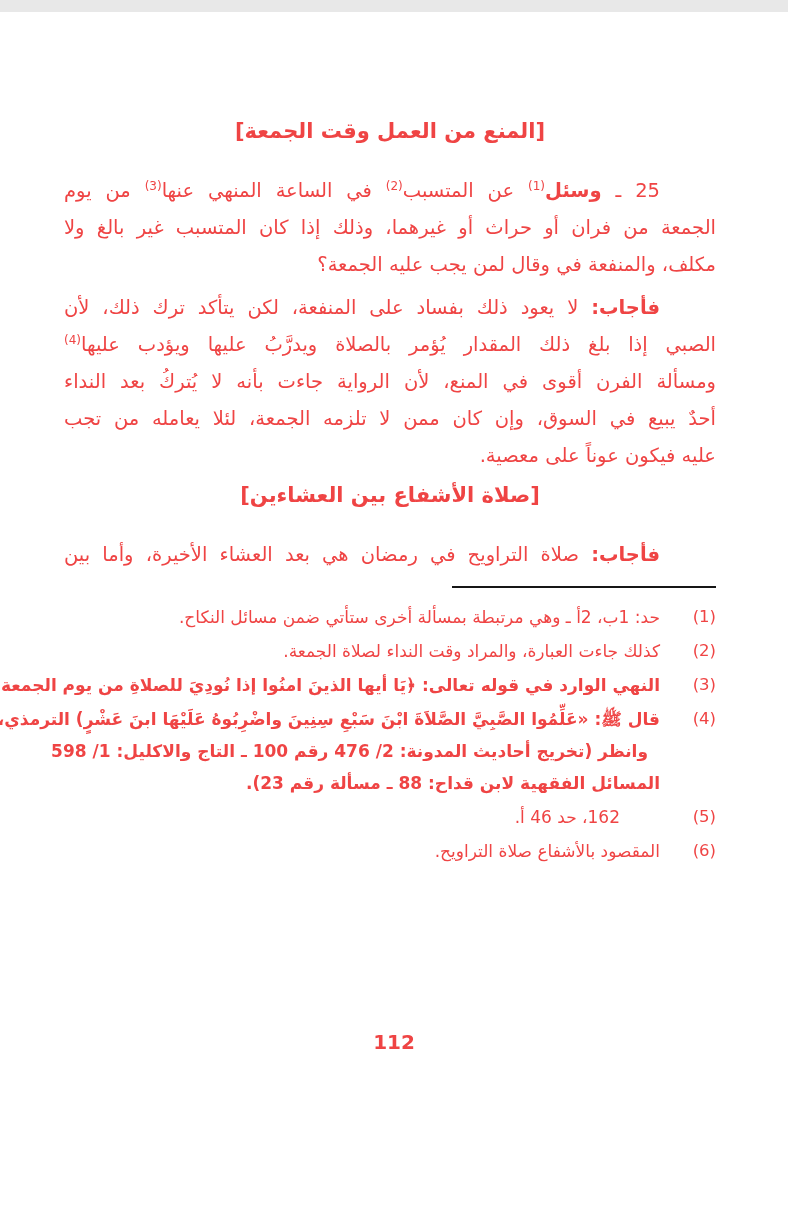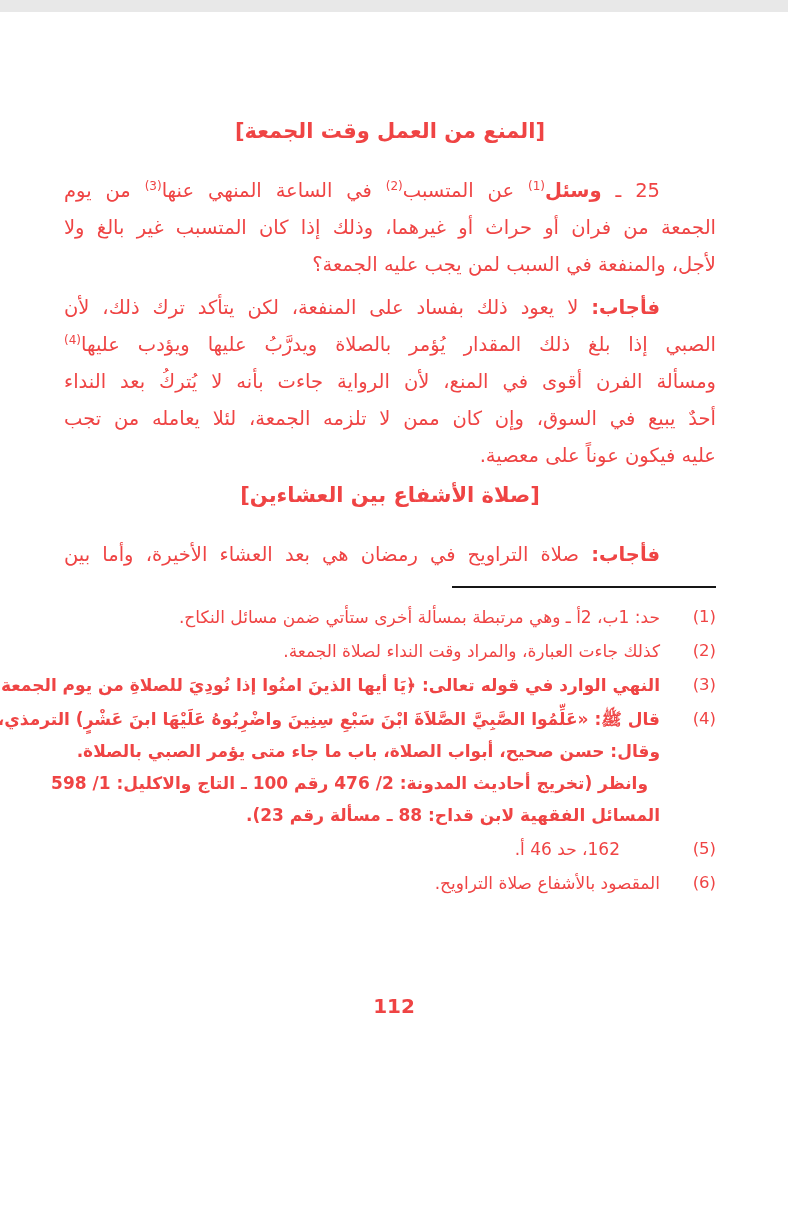--- a/index.html
+++ b/index.html
@@ -63,39 +63,39 @@
   .fn-line {
     font-size:17px;
     line-height:32px;
     white-space:nowrap;
     text-align:justify;
     text-align-last:justify;
   }
   .fn-line.last { text-align-last:right; }
   .page-number {
     position:absolute;
-    top:982px; left:0; right:0;
+    top:1018px; left:0; right:0;
     text-align:center;
     font-weight:bold;
     font-size:20px;
     direction:ltr;
   }
 </style>
 </head>
 <body>
 
 <div class="page">
   <div class="content">
     <div id="doc-body">
         <div class="section">
           <div class="section-heading">[المنع من العمل وقت الجمعة]</div>
           <div class="para">
             <div class="line indent"><span>25 ـ </span><b>وسئل</b><sup class="fnref">(1)</sup><span> عن المتسبب</span><sup class="fnref">(2)</sup><span> في الساعة المنهي عنها</span><sup class="fnref">(3)</sup><span> من يوم</span></div>
             <div class="line"><span>الجمعة من فران أو حراث أو غيرهما، وذلك إذا كان المتسبب غير بالغ ولا</span></div>
-            <div class="line last"><span>لأجل، والمنفعة في السبب لمن يجب عليه الجمعة؟</span></div>
+            <div class="line last"><span>مكلف، والمنفعة في وقال لمن يجب عليه الجمعة؟</span></div>
           </div>
           <div class="para">
             <div class="line indent"><b>فأجاب:</b><span> لا يعود ذلك بفساد على المنفعة، لكن يتأكد ترك ذلك، لأن</span></div>
             <div class="line"><span>الصبي إذا بلغ ذلك المقدار يُؤمر بالصلاة ويدرَّبُ عليها ويؤدب عليها</span><sup class="fnref">(4)</sup></div>
             <div class="line"><span>ومسألة الفرن أقوى في المنع، لأن الرواية جاءت بأنه لا يُتركُ بعد النداء</span></div>
             <div class="line"><span>أحدٌ يبيع في السوق، وإن كان ممن لا تلزمه الجمعة، لئلا يعامله من تجب</span></div>
             <div class="line last"><span>عليه فيكون عوناً على معصية.</span></div>
           </div>
         </div>
         <div class="section">
@@ -129,21 +129,20 @@
             <div class="fn-para bold">
               <div class="fn-line">النهي الوارد في قوله تعالى: ﴿يَا أيها الذينَ امنُوا إذا نُودِيَ للصلاةِ من يوم الجمعة</div>
             </div>
           </div>
         </div>
         <div class="footnote">
           <span class="fn-marker">(4)</span>
           <div class="fn-text">
             <div class="fn-para bold">
               <div class="fn-line">قال ﷺ: «عَلِّمُوا الصَّبِيَّ الصَّلاَةَ ابْنَ سَبْعِ سِنِينَ واضْرِبُوهُ عَلَيْهَا ابنَ عَشْرٍ) الترمذي،</div>
-              <div class="fn-line last">وقال: حسن صحيح، أبواب الصلاة، باب ما جاء متى يؤمر الصبي بالصلاة.</div>
             </div>
             <div class="fn-para bold">
               <div class="fn-line" style="text-indent: 12px;">وانظر (تخريج أحاديث المدونة: 2/ 476 رقم 100 ـ التاج والاكليل: 1/ 598</div>
               <div class="fn-line last">المسائل الفقهية لابن قداح: 88 ـ مسألة رقم 23).</div>
             </div>
           </div>
         </div>
         <div class="footnote">
           <span class="fn-marker">(5)</span>
           <div class="fn-text">

